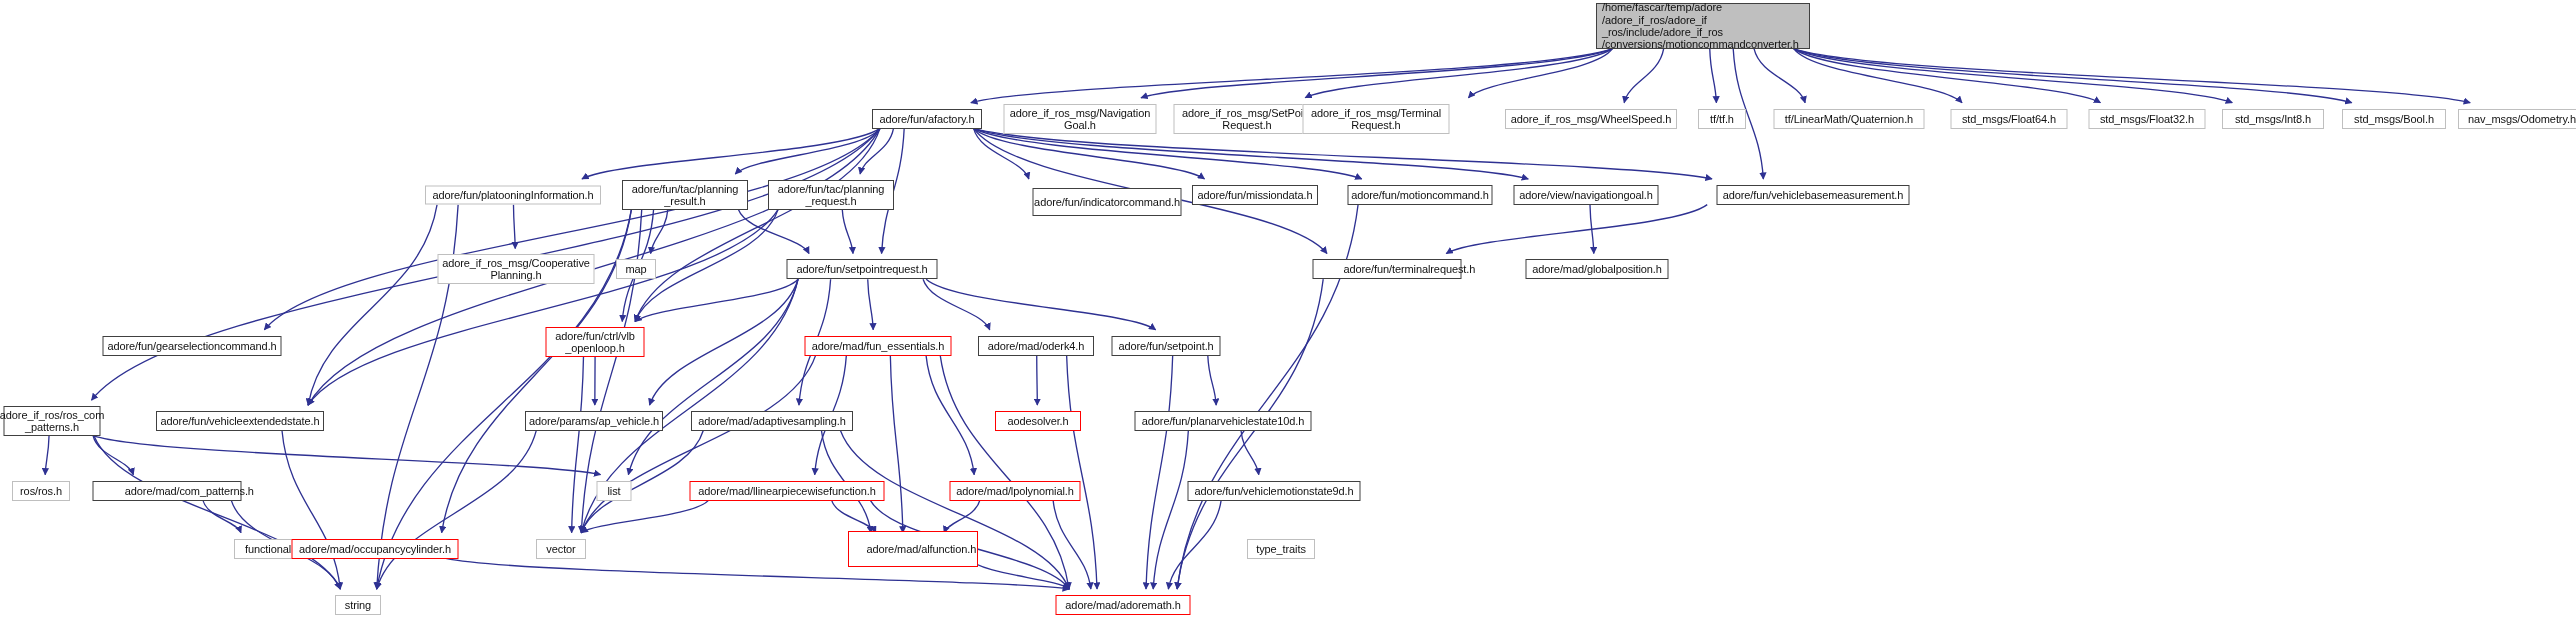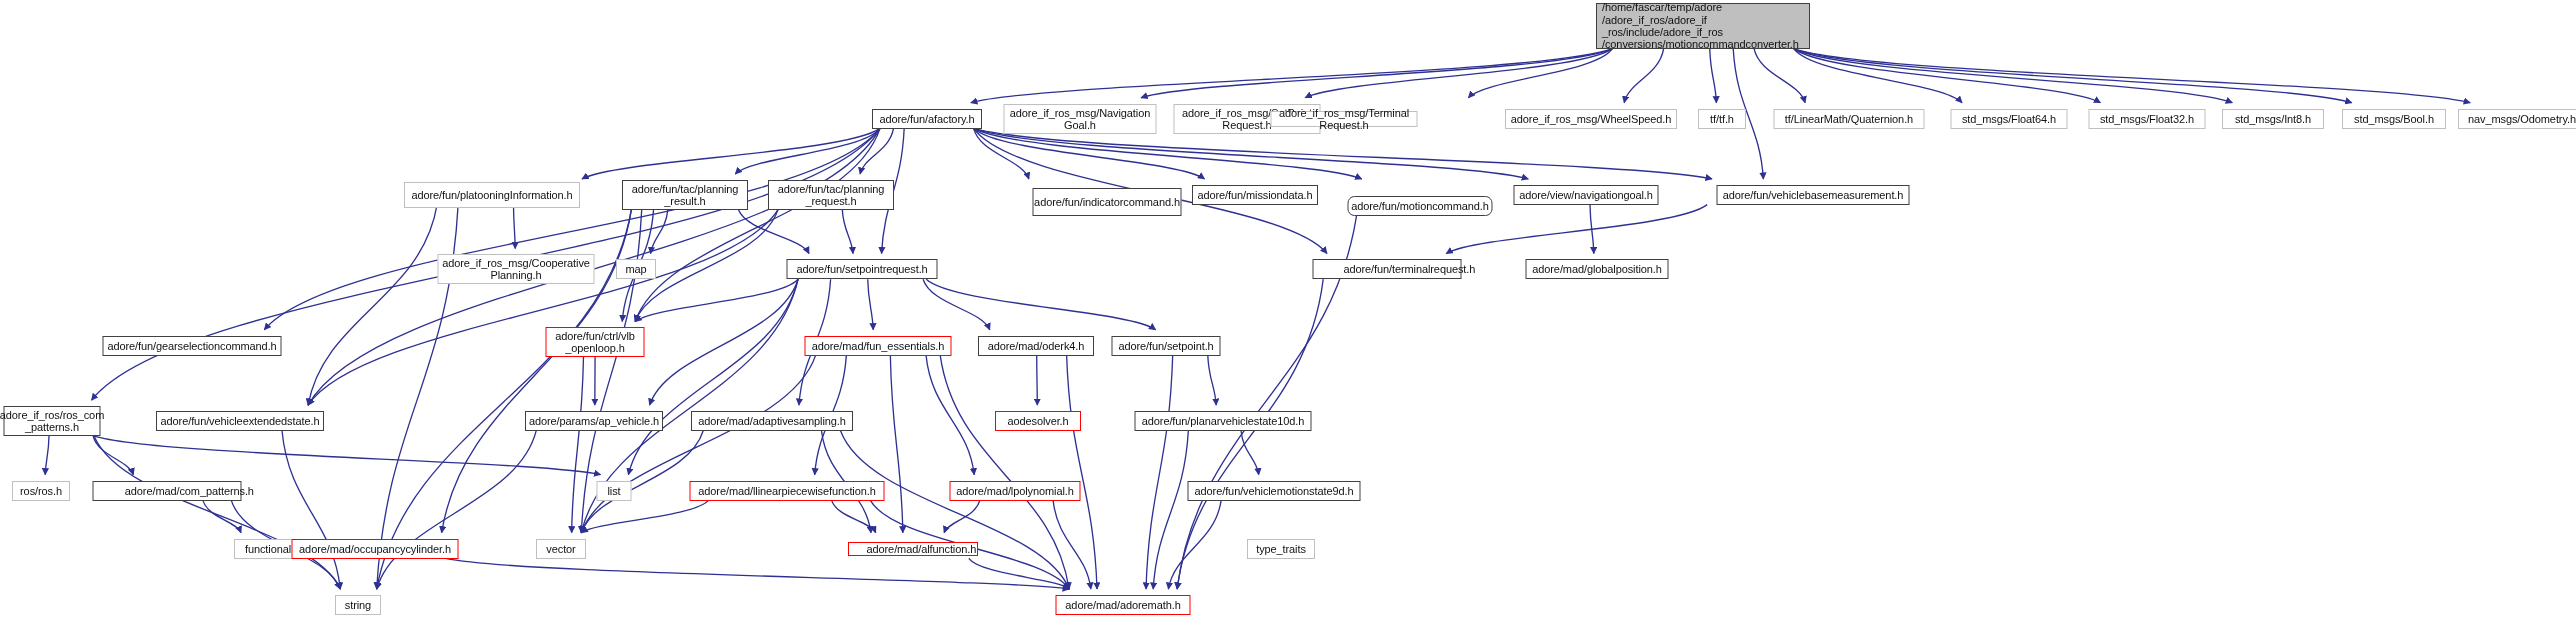--- a/index.html
+++ b/index.html
@@ -153,38 +153,38 @@
   <div id="node-group">
       <div class="node root dark" style="left: 1703px; top: 26px; width: 214px; height: 46px;">/home/fascar/temp/adore
 /adore_if_ros/adore_if
 _ros/include/adore_if_ros
 /conversions/motioncommandconverter.h</div>
       <div class="node dark" style="left: 927px; top: 119px; width: 110px; height: 20px;">adore/fun/afactory.h</div>
       <div class="node" style="left: 1080px; top: 119px; width: 153px; height: 30px;">adore_if_ros_msg/Navigation
 Goal.h</div>
       <div class="node" style="left: 1247px; top: 119px; width: 147px; height: 30px;">adore_if_ros_msg/SetPoint
 Request.h</div>
-      <div class="node" style="left: 1344px; top: 119px; width: 147px; height: 16px;">adore_if_ros_msg/Terminal
+      <div class="node" style="left: 1376px; top: 119px; width: 147px; height: 30px;">adore_if_ros_msg/Terminal
 Request.h</div>
       <div class="node" style="left: 1591px; top: 119px; width: 172px; height: 20px;">adore_if_ros_msg/WheelSpeed.h</div>
       <div class="node" style="left: 1722px; top: 119px; width: 48px; height: 20px;">tf/tf.h</div>
       <div class="node" style="left: 1849px; top: 119px; width: 151px; height: 20px;">tf/LinearMath/Quaternion.h</div>
       <div class="node" style="left: 2009px; top: 119px; width: 117px; height: 20px;">std_msgs/Float64.h</div>
       <div class="node" style="left: 2147px; top: 119px; width: 117px; height: 20px;">std_msgs/Float32.h</div>
       <div class="node" style="left: 2273px; top: 119px; width: 102px; height: 20px;">std_msgs/Int8.h</div>
       <div class="node" style="left: 2394px; top: 119px; width: 104px; height: 20px;">std_msgs/Bool.h</div>
       <div class="node" style="left: 2522px; top: 119px; width: 128px; height: 20px;">nav_msgs/Odometry.h</div>
-      <div class="node" style="left: 492px; top: 195px; width: 176px; height: 26px; text-align: center;">adore/fun/platooningInformation.h</div>
+      <div class="node" style="left: 513px; top: 195px; width: 176px; height: 19px; text-align: center;">adore/fun/platooningInformation.h</div>
       <div class="node dark" style="left: 685px; top: 195px; width: 126px; height: 30px;">adore/fun/tac/planning
 _result.h</div>
       <div class="node dark" style="left: 831px; top: 195px; width: 126px; height: 30px;">adore/fun/tac/planning
 _request.h</div>
       <div class="node dark" style="left: 1073px; top: 202px; width: 149px; height: 28px; margin-left: 34px;">adore/fun/indicatorcommand.h</div>
       <div class="node dark" style="left: 1255px; top: 195px; width: 126px; height: 20px;">adore/fun/missiondata.h</div>
-      <div class="node dark" style="left: 1420px; top: 206px; width: 145px; height: 20px; border-radius: 7px;">adore/fun/motioncommand.h</div>
+      <div class="node dark" style="left: 1420px; top: 195px; width: 145px; height: 20px;">adore/fun/motioncommand.h</div>
       <div class="node dark" style="left: 1586px; top: 195px; width: 145px; height: 20px;">adore/view/navigationgoal.h</div>
       <div class="node dark" style="left: 1789px; top: 195px; width: 193px; height: 20px; margin-left: 24px;">adore/fun/vehiclebasemeasurement.h</div>
       <div class="node" style="left: 516px; top: 269px; width: 157px; height: 30px;">adore_if_ros_msg/Cooperative
 Planning.h</div>
       <div class="node" style="left: 636px; top: 269px; width: 40px; height: 20px;">map</div>
       <div class="node dark" style="left: 862px; top: 269px; width: 151px; height: 20px;">adore/fun/setpointrequest.h</div>
       <div class="node dark" style="left: 1387px; top: 269px; width: 149px; height: 20px; padding-left: 48px;">adore/fun/terminalrequest.h</div>
       <div class="node dark" style="left: 1597px; top: 269px; width: 143px; height: 20px;">adore/mad/globalposition.h</div>
       <div class="node dark" style="left: 192px; top: 346px; width: 179px; height: 20px;">adore/fun/gearselectioncommand.h</div>
       <div class="node red" style="left: 595px; top: 342px; width: 99px; height: 30px;">adore/fun/ctrl/vlb
@@ -201,19 +201,19 @@
       <div class="node dark" style="left: 1223px; top: 421px; width: 177px; height: 20px;">adore/fun/planarvehiclestate10d.h</div>
       <div class="node" style="left: 41px; top: 491px; width: 58px; height: 20px; text-align: right;">ros/ros.h</div>
       <div class="node dark" style="left: 167px; top: 491px; width: 149px; height: 20px; padding-left: 48px;">adore/mad/com_patterns.h</div>
       <div class="node" style="left: 614px; top: 491px; width: 35px; height: 20px;">list</div>
       <div class="node red" style="left: 787px; top: 491px; width: 195px; height: 20px;">adore/mad/llinearpiecewisefunction.h</div>
       <div class="node red" style="left: 1015px; top: 491px; width: 131px; height: 20px;">adore/mad/lpolynomial.h</div>
       <div class="node dark" style="left: 1274px; top: 491px; width: 173px; height: 20px;">adore/fun/vehiclemotionstate9d.h</div>
       <div class="node" style="left: 268px; top: 549px; width: 68px; height: 20px;">functional</div>
       <div class="node red" style="left: 375px; top: 549px; width: 167px; height: 20px;">adore/mad/occupancycylinder.h</div>
       <div class="node" style="left: 561px; top: 549px; width: 50px; height: 20px;">vector</div>
-      <div class="node red" style="left: 913px; top: 549px; width: 130px; height: 14px; padding-left: 20px;">adore/mad/alfunction.h</div>
+      <div class="node red" style="left: 913px; top: 549px; width: 130px; height: 36px; padding-left: 20px;">adore/mad/alfunction.h</div>
       <div class="node" style="left: 1281px; top: 549px; width: 68px; height: 20px;">type_traits</div>
       <div class="node" style="left: 358px; top: 605px; width: 46px; height: 20px;">string</div>
       <div class="node red" style="left: 1123px; top: 605px; width: 135px; height: 20px;">adore/mad/adoremath.h</div>
     </div>
 </div>
 
 
 </body></html>

